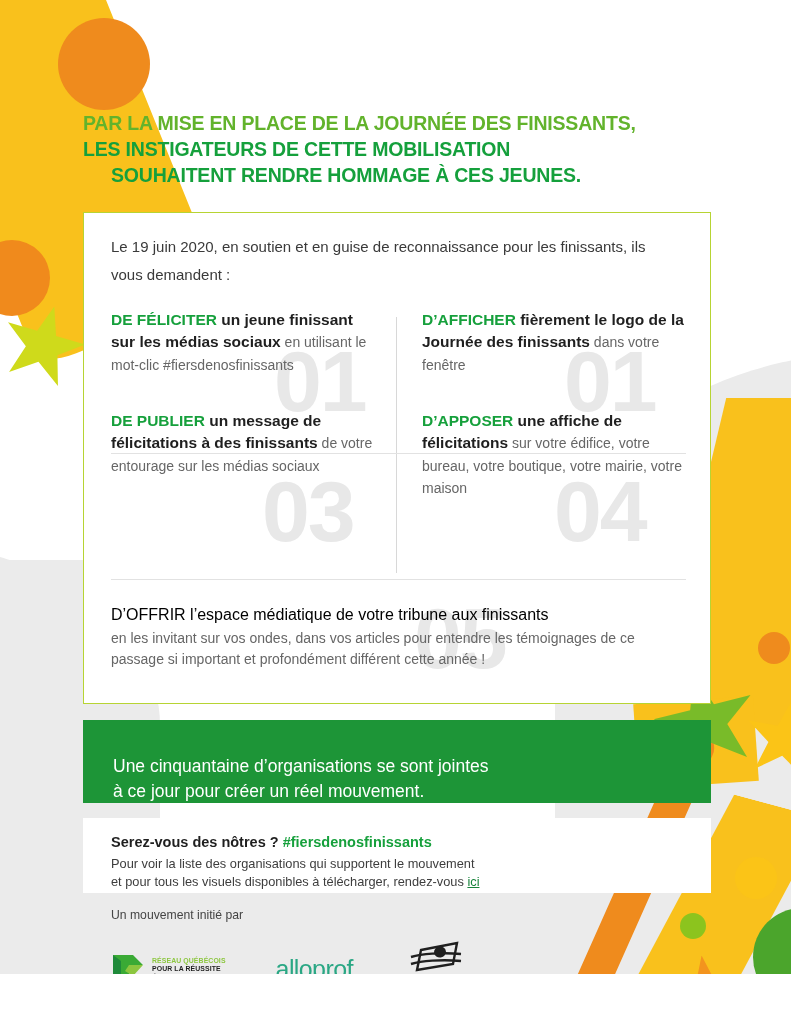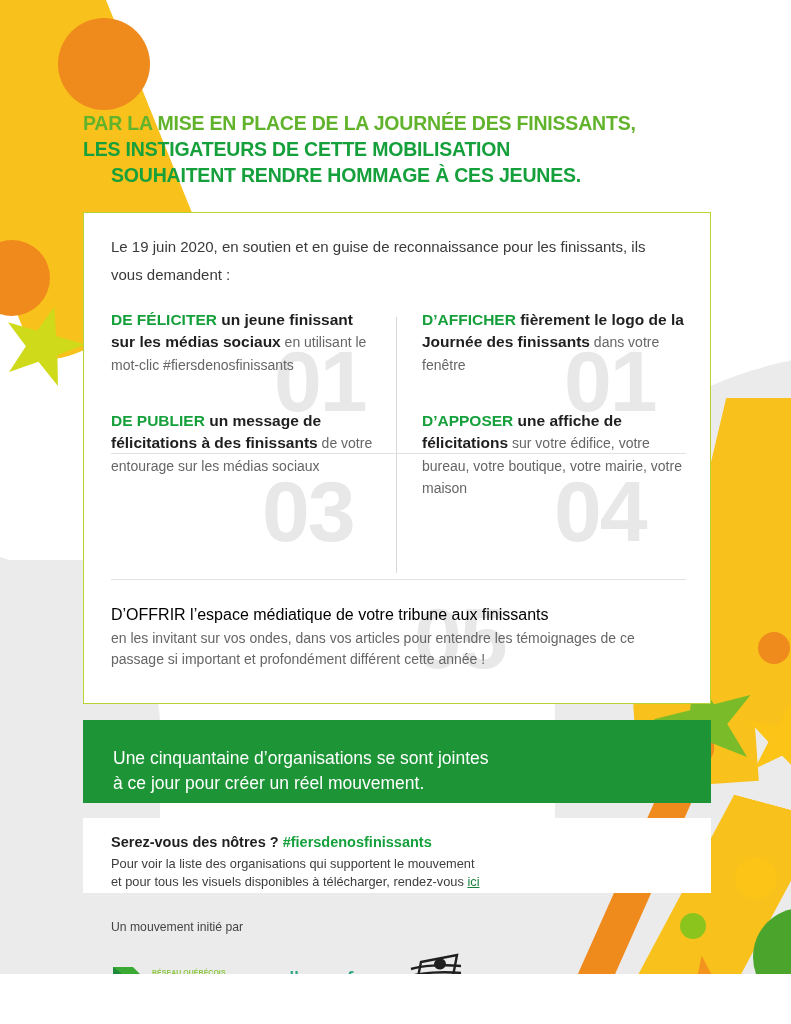--- a/index.html
+++ b/index.html
@@ -194,21 +194,21 @@
   .item-wide .body {
     font-size: 14px; line-height: 21px; color: #666666; margin-top: 2px;
   }
 
   .banner {
     position: absolute;
     left: 83px; top: 720px;
     width: 628px; height: 83px;
     background: #1d9537;
     box-sizing: border-box;
-    padding: 26px 30px;
+    padding: 34px 30px;
   }
   .banner p {
     margin: 0;
     color: #ffffff;
     font-size: 17.5px;
     line-height: 25px;
   }
 
   .cta {
     position: absolute;
@@ -226,21 +226,21 @@
   }
   .cta .q .tag { color: #16a03c; }
   .cta .sub {
     margin: 0;
     font-size: 12.8px;
     line-height: 18px;
     color: #3d3d3d;
   }
   .cta .sub a { color: #17833a; text-decoration: underline; }
 
-  .footer { position: absolute; left: 111px; top: 908px; width: 480px; margin-top: 12px; }
+  .footer { position: absolute; left: 111px; top: 908px; width: 480px; }
   .footer .init {
     font-size: 12.2px;
     color: #444444;
     margin: 0 0 18px 0;
   }
   .logos { display: flex; align-items: center; gap: 50px; }
 
   .logo-rqre { display: flex; align-items: center; gap: 7px; }
   .rqre-text {
     font-size: 6.9px;

